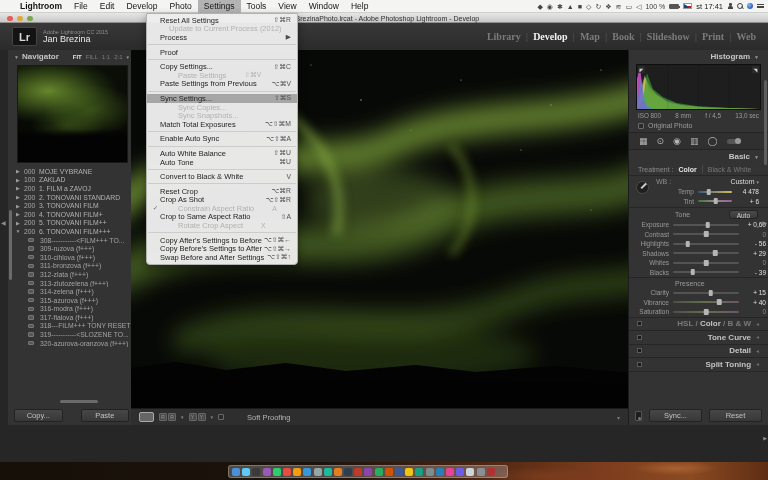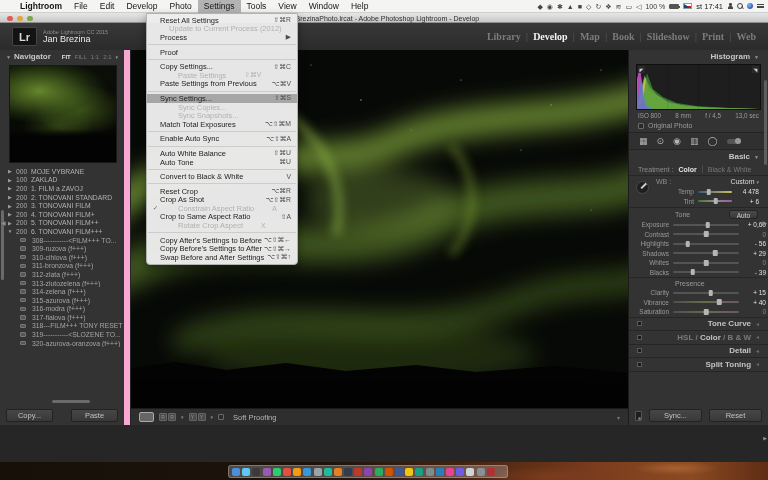--- a/index.html
+++ b/index.html
@@ -49,21 +49,21 @@
     font-size:11px;display:flex;align-items:center;justify-content:center;font-weight:bold;}
   .idb{margin-left:6px;line-height:1.1;}
   .id1{font-size:5.5px;color:#8d8d8d;}
   .id2{font-size:9px;color:#ececec;}
   .modules{margin-left:auto;display:flex;align-items:center;gap:5px;font-size:10px;font-weight:bold;color:#7b7b7b;}
   .module{white-space:nowrap;font-family:Liberation Serif, serif;}
   .module.active{color:#f2f2f2;}
   .mod-sep{color:#4e4e4e;font-weight:normal;font-size:9px;}
 
   
-  .left-panel{position:absolute;top:27px;left:0;width:130px;height:375px;background:#333333;border-right:6px solid #f9a8d4;}
+  .left-panel{position:absolute;top:27px;left:8px;width:130px;height:375px;background:#333333;border-right:3px solid #f9a8d4;}
   .ph{height:13px;display:flex;align-items:center;padding:0 6px;font-size:8px;font-weight:bold;color:#c6c6c6;gap:3px;}
   .tri{font-size:5px;color:#9a9a9a;}
   .nav-opts{margin-left:auto;display:flex;gap:4px;font-size:6px;color:#7d7d7d;font-weight:normal;align-items:center;}
   .nav-opts .on{color:#e0e0e0;font-weight:bold;}
   .nav-thumb{margin:2px 7px 4px 9px;height:98px;border:1px solid #181818;}
   .aurora{background:
     linear-gradient(180deg,rgba(0,0,0,0) 66%,#030303 74%),
     radial-gradient(85% 45% at 28% 26%,rgba(125,165,52,.8),rgba(60,92,26,.28) 58%,rgba(0,0,0,0) 75%),
     radial-gradient(60% 38% at 66% 46%,rgba(98,134,40,.55),rgba(0,0,0,0) 72%),
     radial-gradient(45% 25% at 45% 62%,rgba(78,112,32,.45),rgba(0,0,0,0) 75%),
@@ -86,21 +86,21 @@
   .photo svg{display:block;width:100%;height:100%;}
 
   
   .toolbar{position:absolute;top:385px;left:131px;width:497px;height:17px;background:#2e2e2e;border-top:1px solid #1a1a1a;
     display:flex;align-items:center;gap:5px;padding:0 8px;}
   .loupe-ic{width:15px;height:10px;border:1.5px solid #aaa;border-radius:2px;background:#666;}
   .ba-ic{width:8px;height:8px;border:1px solid #666;background:#4a4a4a;color:#999;font-size:5px;display:flex;
     align-items:center;justify-content:center;border-radius:1px;}
   .dd{font-size:5px;color:#8a8a8a;}
   .cb{width:6px;height:6px;border:1px solid #6a6a6a;background:#2a2a2a;border-radius:1px;}
-  .tb-label{font-size:7.5px;color:#b5b5b5;margin-left:4px;}
+  .tb-label{font-size:7.5px;color:#b5b5b5;margin-left:18px;}
   .tb-right{margin-left:auto;font-size:6px;color:#777;}
 
   
   .right-panel{position:absolute;top:27px;right:0;width:140px;height:375px;background:#333333;border-left:1px solid #1c1c1c;overflow:hidden;}
   .rp-h{height:13px;display:flex;align-items:center;justify-content:flex-end;gap:4px;padding:0 9px;
     font-size:8px;font-weight:bold;color:#c6c6c6;}
   .hist-box{margin:1px 7px 0;height:46px;background:#1e1e1e;border:1px solid #0f0f0f;position:relative;}
   .clip{position:absolute;top:1px;width:7px;height:7px;background:#2a2a2a;display:flex;align-items:center;justify-content:center;font-size:5px;color:#cfcfcf;}
   .clip.l{left:1px;} .clip.r{right:1px;}
   .exif{display:flex;justify-content:space-between;padding:2px 9px 1px;font-size:6.3px;color:#9b9b9b;}
@@ -602,26 +602,26 @@
             <span class="track sat">
               <span class="knob" style="left: 50%;"></span>
             </span>
             <span class="val zero">0</span>
           </div>
         </div>
     </div>
     <div id="rp-panels">
         <div class="rp-row">
           <span class="sw"></span>
-          <span class="rp-title">Tone Curve</span>
+          <span class="rp-title"><span class="dim">HSL</span> <span class="dim">/</span> Color <span class="dim">/</span> <span class="dim">B &amp; W</span></span>
           <span class="rp-arrow">◄</span>
         </div>
         <div class="rp-row">
           <span class="sw"></span>
-          <span class="rp-title"><span class="dim">HSL</span> <span class="dim">/</span> Color <span class="dim">/</span> <span class="dim">B &amp; W</span></span>
+          <span class="rp-title">Tone Curve</span>
           <span class="rp-arrow">◄</span>
         </div>
         <div class="rp-row">
           <span class="sw"></span>
           <span class="rp-title">Detail</span>
           <span class="rp-arrow">◄</span>
         </div>
         <div class="rp-row">
           <span class="sw"></span>
           <span class="rp-title">Split Toning</span>

